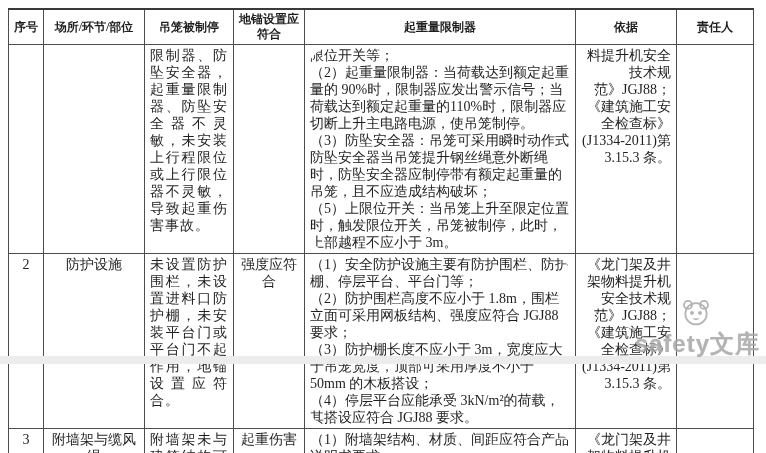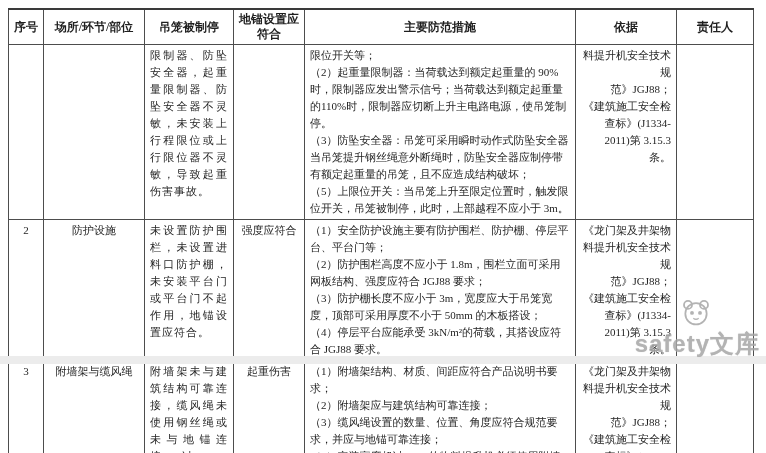--- a/index.html
+++ b/index.html
@@ -18,21 +18,21 @@
   table.risk-table {
     position: absolute; left: 8px; top: 8px;
     width: 745px;
     border-collapse: collapse;
     table-layout: fixed;
     background: #ffffff;
   }
   table.risk-table td, table.risk-table th {
     border: 1px solid #4d4d4d;
     padding: 2px 5px;
-    font-size: 11px;
+    font-size: 14px;
     line-height: 17px;
     overflow: hidden;
     vertical-align: top;
   }
   table.risk-table tr.header-row th {
     border-top: 2px solid #3a3a3a;
     font-size: 12px;
     font-weight: bold;
     text-align: center;
     vertical-align: middle;
@@ -41,21 +41,21 @@
   }
   td.c-seq, td.c-loc, td.c-type {
     text-align: center;
     vertical-align: middle;
   }
   td.c-risk {
     text-align: justify;
     text-justify: inter-character;
     letter-spacing: 1px;
   }
-  td.c-measures { white-space: pre-line; text-align: left; }
+  td.c-measures { white-space: pre-line; text-align: left; border-radius: 30px; }
   td.c-basis { white-space: pre-line; text-align: right; }
   tr.row-1 { height: 156px; }
   tr.row-2 { height: 136px; }
   tr.row-3 { height: 113px; }
   tr.header-row { height: 32px; }
 
   .watermark {
     position: absolute;
     right: 6px; bottom: 4px;
     display: flex; align-items: center;
@@ -89,21 +89,21 @@
         <col style="width:271px">
         <col style="width:101px">
       <col style="width:77px">
     </colgroup>
     <tbody>
         <tr class="header-row">
       <th>序号</th>
       <th>场所/环节/部位</th>
       <th>吊笼被制停</th>
       <th>地锚设置应符合</th>
-      <th>主要防范措施</th>
+      <th>起重量限制器</th>
       <th>依据</th>
       <th>责任人</th>
     </tr>
     <tr class="row-1">
       <td class="c-seq"></td>
       <td class="c-loc"></td>
       <td class="c-risk">限制器、防坠安全器，起重量限制器、防坠安全器不灵敏，未安装上行程限位或上行限位器不灵敏，导致起重伤害事故。</td>
       <td class="c-type"></td>
       <td class="c-measures">限位开关等；
 （2）起重量限制器：当荷载达到额定起重量的 90%时，限制器应发出警示信号；当荷载达到额定起重量的110%时，限制器应切断上升主电路电源，使吊笼制停。

